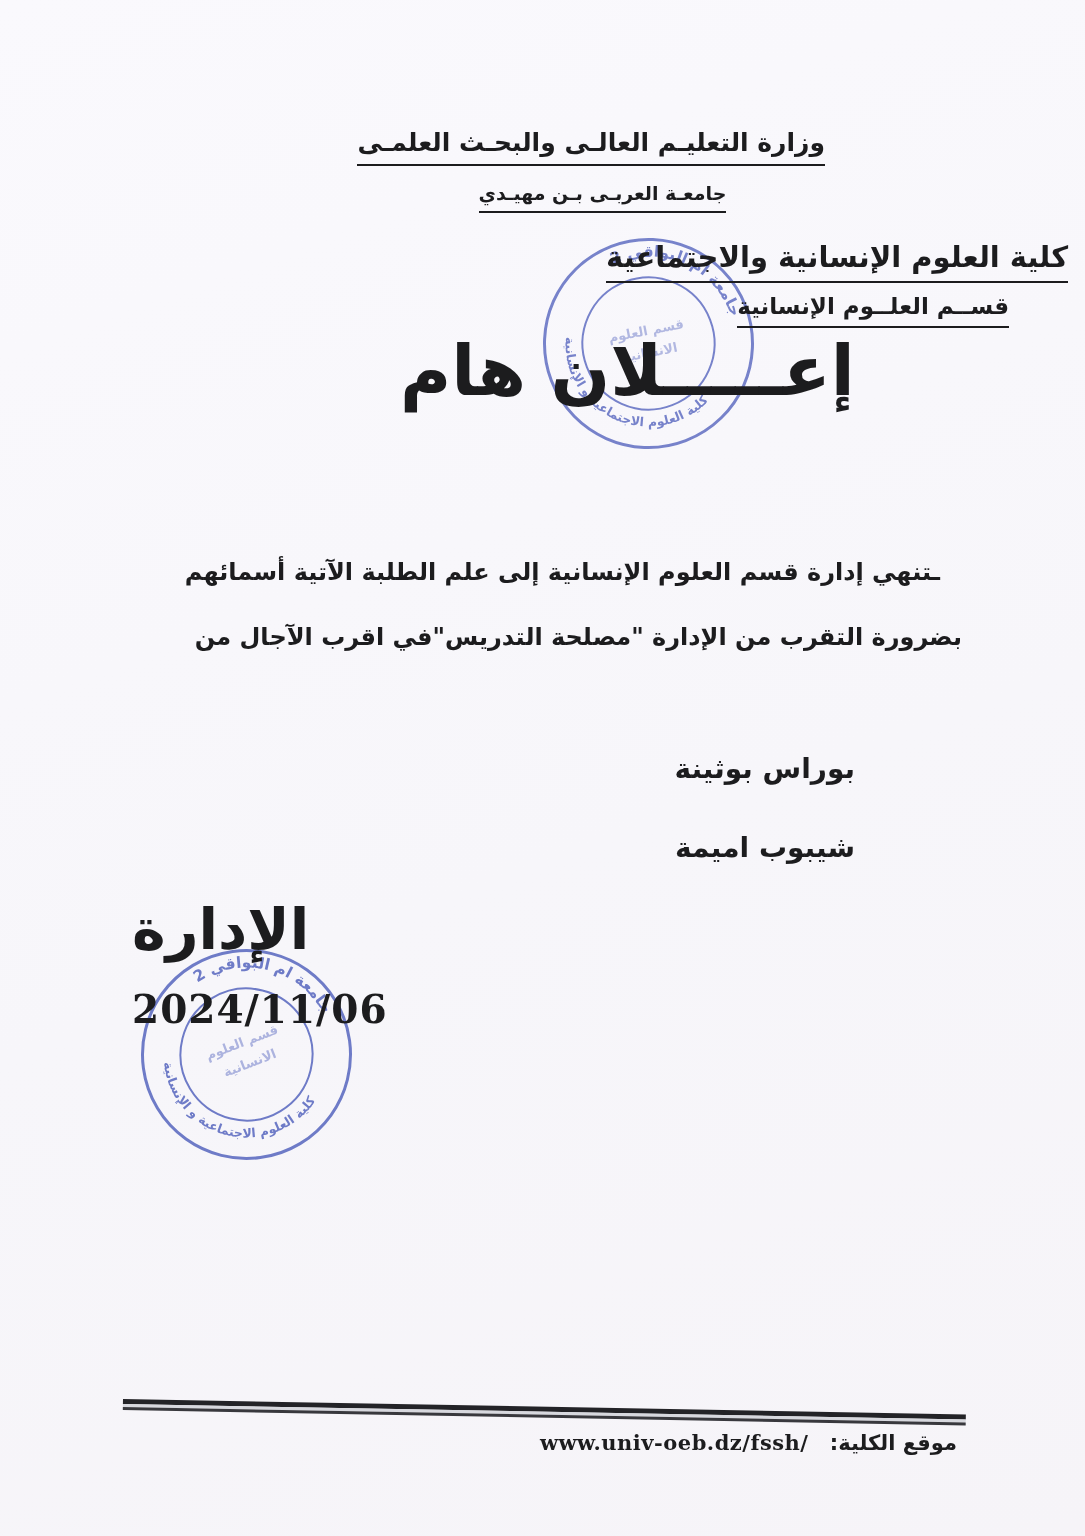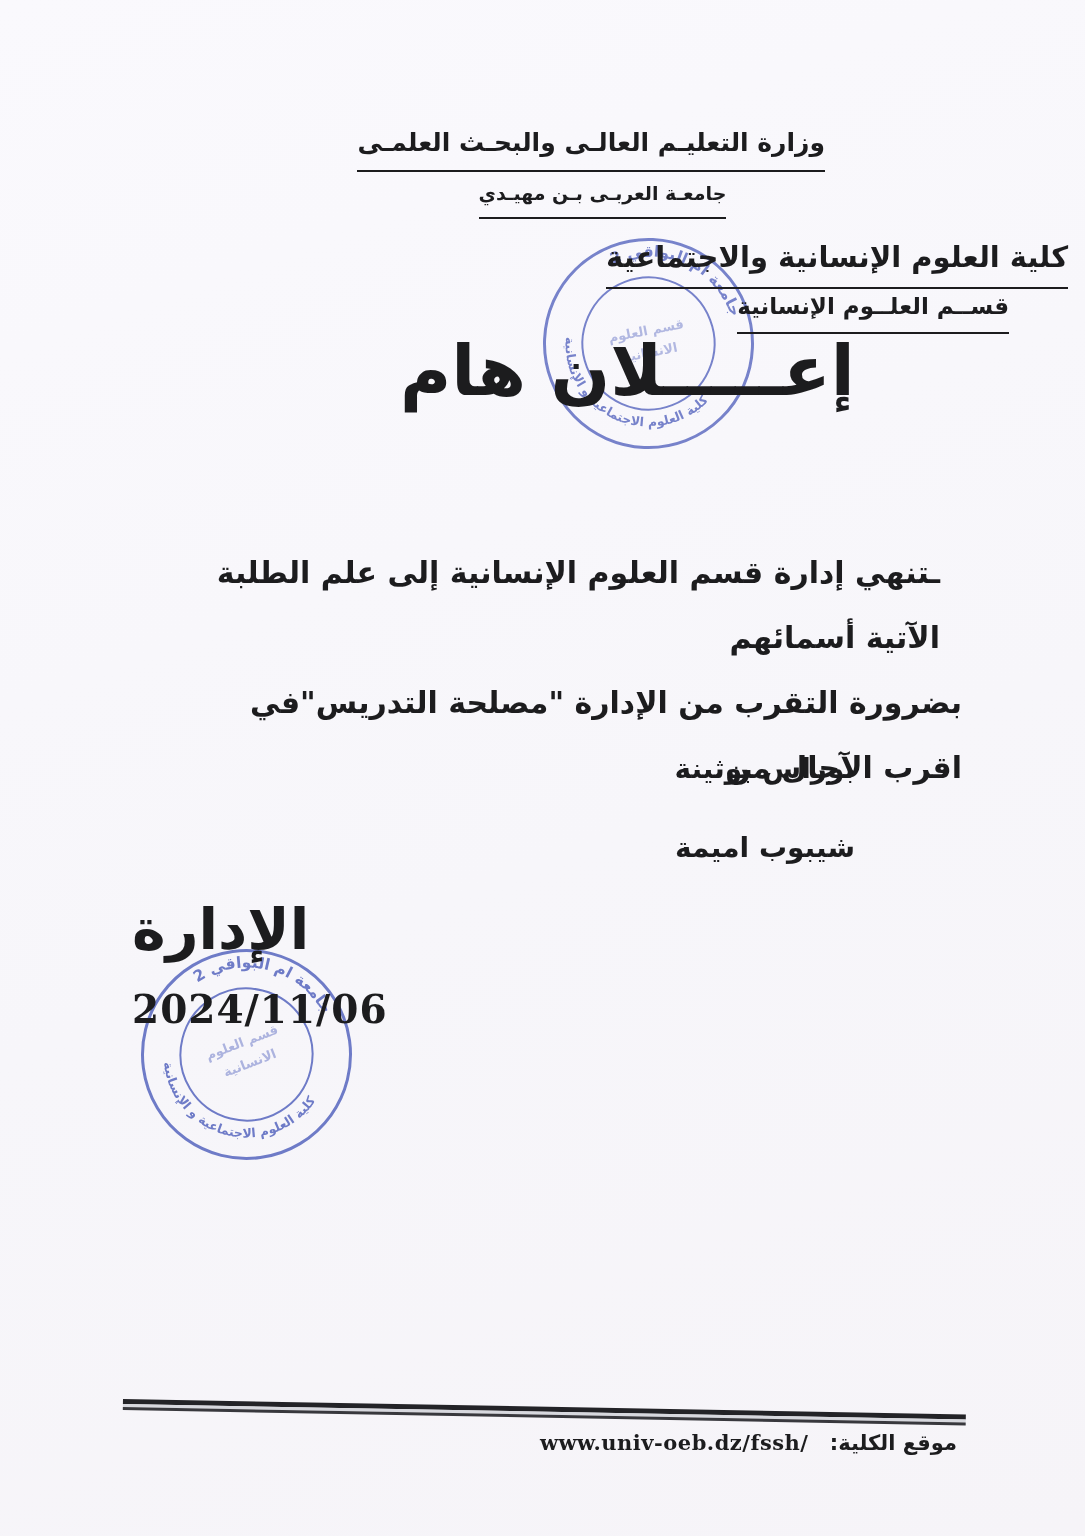--- a/index.html
+++ b/index.html
@@ -8,38 +8,38 @@
     background: #f9f8fc;
     position: relative;
     overflow: hidden;
     font-family: "DejaVu Sans", sans-serif;
     color: #1c1c1e;
   }
   .paper { position: absolute; inset: 0; background: linear-gradient(160deg, #faf9fd 0%, #f7f6fa 55%, #f6f4f8 100%); }
 
   
   .hdr { position: absolute; font-weight: bold; direction: rtl; white-space: nowrap; z-index: 3; }
-  .u { border-bottom: 2.5px solid #1c1c1e; padding-bottom: 13px; display: inline-block; }
+  .u { border-bottom: 2.5px solid #1c1c1e; padding-bottom: 7px; display: inline-block; }
   .hdr1 { top: 128px; left: 385px; width: 440px; text-align: center; font-size: 25px; }
   .hdr2 { top: 182px; left: 435px; width: 335px; text-align: center; font-size: 19px; }
   .hdr3 { top: 240px; right: 17px;  font-size: 29px; }
   .hdr4 { top: 293px; right: 76px;  font-size: 23px; }
 
   
   .doc-title {
     position: absolute; top: 330px; left: 400px; width: 500px;
     text-align: left; direction: rtl;
     font-size: 70px; font-weight: bold; letter-spacing: 1px;
     white-space: nowrap; z-index: 3;
   }
 
   
   .body-text {
     position: absolute; top: 540px; right: 123px; left: 180px;
-    direction: rtl; font-size: 30px; font-weight: bold;
+    direction: rtl; font-size: 24px; font-weight: bold;
     line-height: 65px; z-index: 3;
   }
   .body-text .line1 { padding-right: 22px; text-align: right; }
   .body-text .line2 { text-align: right; }
   .body-text .line3 { text-align: left; padding-left: 5px; }
 
   
   .names {
     position: absolute; top: 752px; right: 230px; width: 175px;
     direction: rtl; text-align: center;

